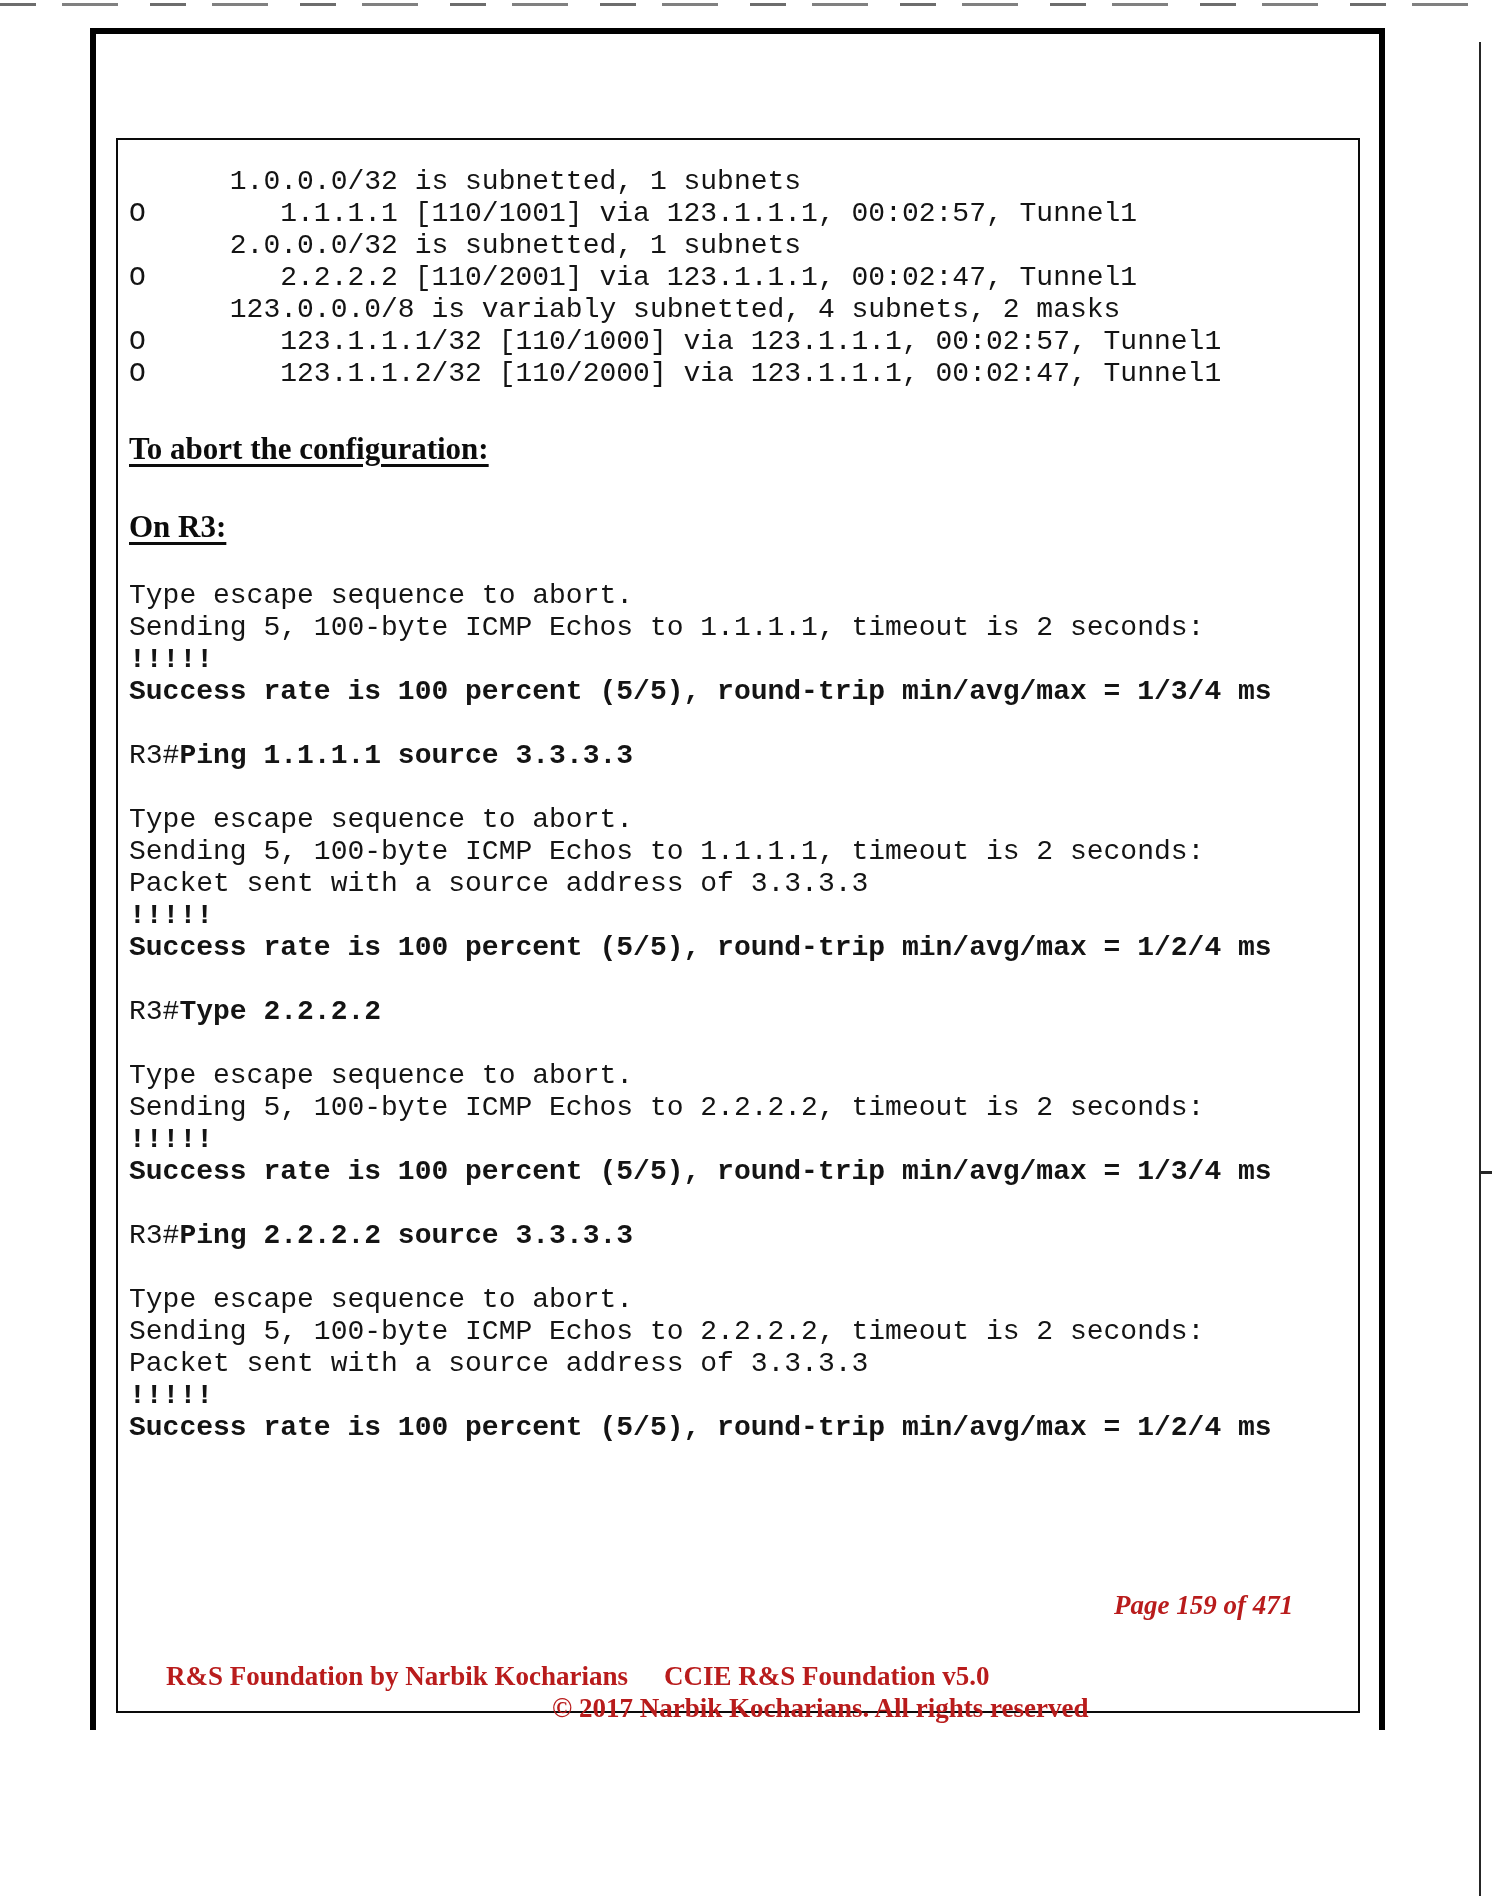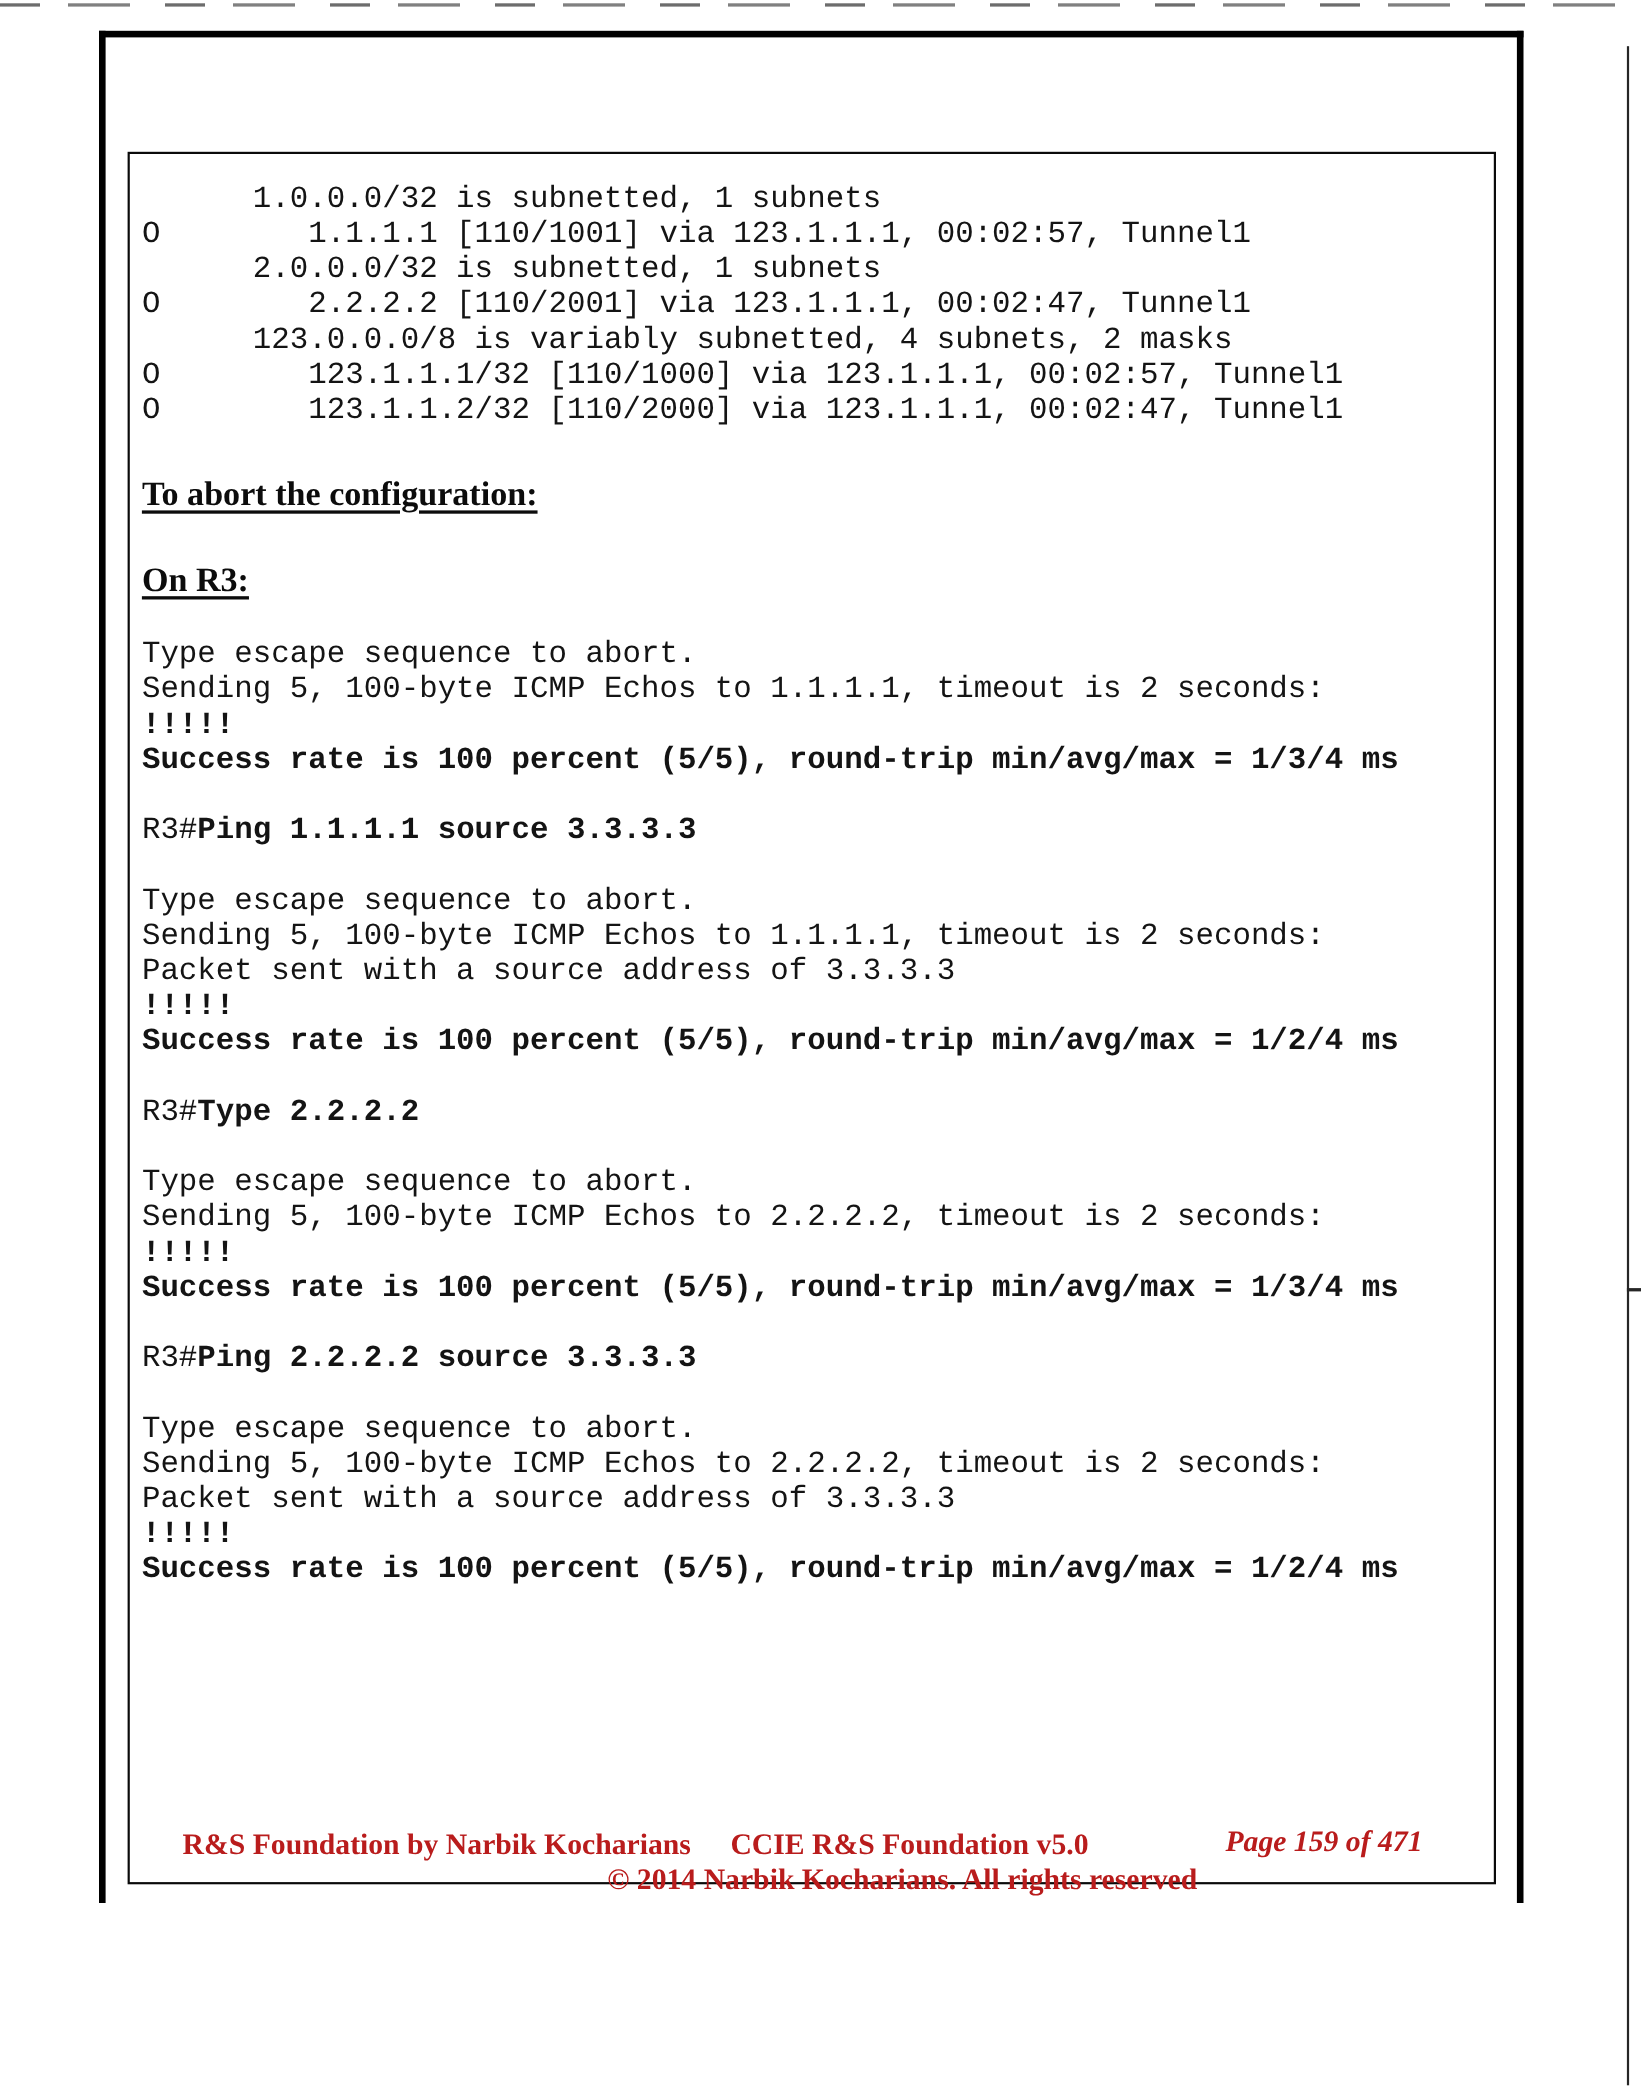--- a/index.html
+++ b/index.html
@@ -75,21 +75,21 @@
   
   .footer-text {
     position: absolute;
     font-family: "Liberation Serif", serif;
     font-size: 27px; line-height: 34px;
     font-weight: bold; color: #b91c1c;
     white-space: nowrap;
   }
   .footer-left   { left: 166px;  top: 1659px; }
   .footer-center { left: 664px;  top: 1659px; }
-  .footer-right  { left: 1114px; top: 1657px; font-style: italic; text-align: center; }
+  .footer-right  { left: 1114px; top: 1588px; font-style: italic; text-align: center; }
   .footer-copy   { left: 552px;  top: 1691px; }
 </style>
 </head>
 <body>
 
 <div class="artifact-top"></div>
 <div class="artifact-right"></div>
 <div class="artifact-tick"></div>
 
 <div class="page-frame"></div>
@@ -139,13 +139,13 @@
 Packet sent with a source address of 3.3.3.3</div>
     <div class="mono bangs">!!!!!</div>
     <div class="mono success">Success rate is 100 percent (5/5), round-trip min/avg/max = 1/2/4 ms</div>
   </section>
 
 </div>
 
 <div class="footer-text footer-left">R&amp;S Foundation by Narbik Kocharians</div>
 <div class="footer-text footer-center">CCIE R&amp;S Foundation v5.0</div>
 <div class="footer-text footer-right">Page 159 of 471</div>
-<div class="footer-text footer-copy">© 2014 Narbik Kocharians. All rights reserved</div>
+<div class="footer-text footer-copy">© 2017 Narbik Kocharians. All rights reserved</div>
 
 </body></html>

